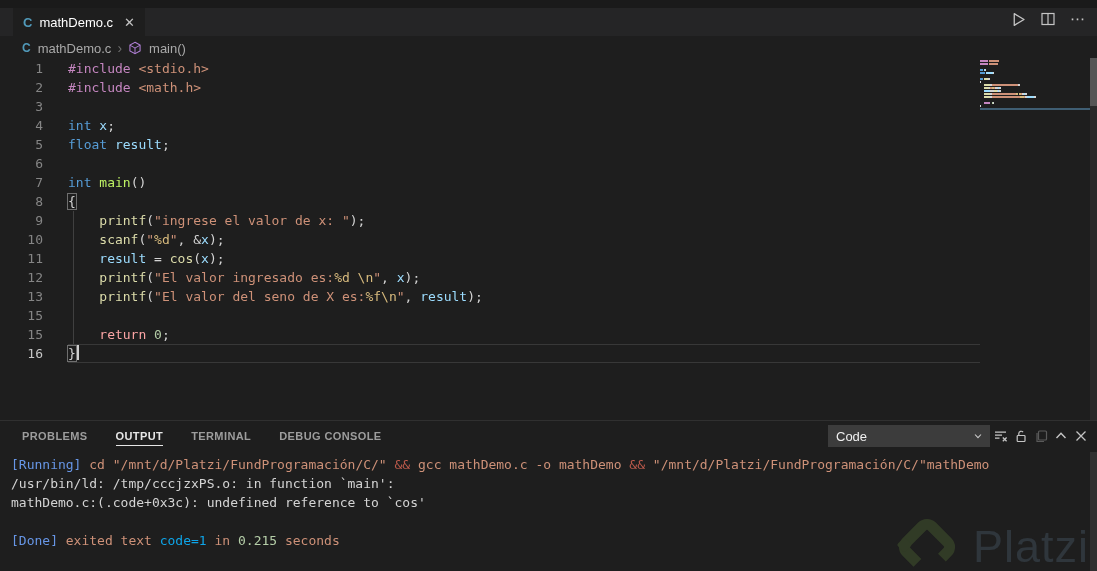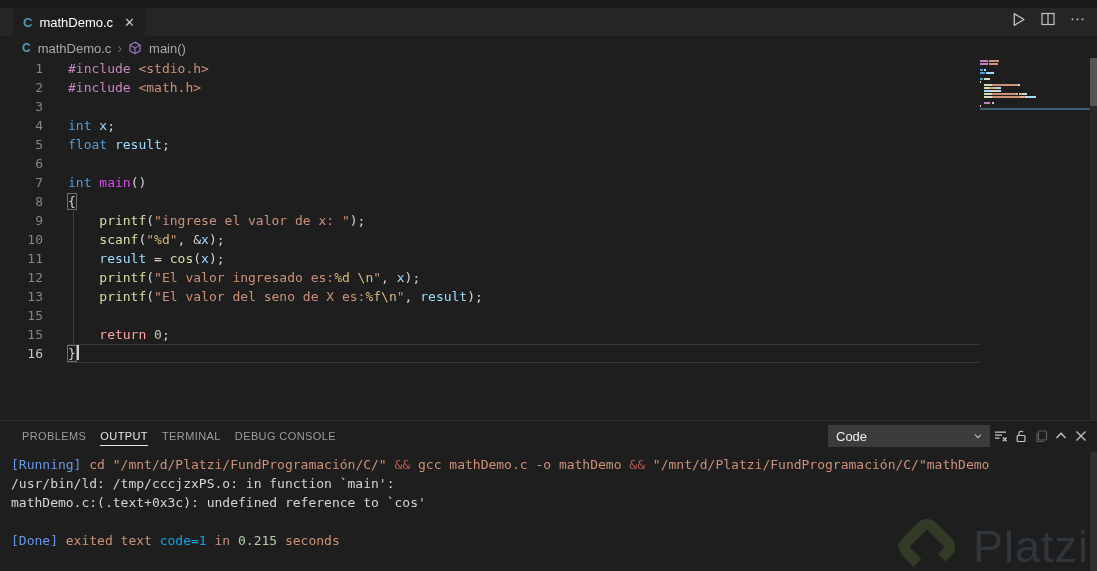--- a/index.html
+++ b/index.html
@@ -39,21 +39,21 @@
   .minimap { position:absolute; top:0; right:7px; width:110px; padding-top:2px; }
   .mm-row { height:2px; margin-bottom:1px; white-space:nowrap; font-size:0; }
   .mm-tok { display:inline-block; height:2px; vertical-align:top; }
   .mm-cursorline { height:2px; margin-top:1px; background:#3f5e73; width:110px; }
   .editor-scrollbar { position:absolute; top:0; right:0; width:7px; height:362px; background:rgba(121,121,121,0.12); }
   .editor-scrollbar-thumb { position:absolute; top:0; right:0; width:7px; height:48px; background:rgba(140,140,140,0.45); }
 
   
   .panel { position:absolute; left:0; right:0; top:420px; bottom:0; background:#1e1e1e; border-top:1px solid #303030; }
   .panel-header { position:relative; height:30px; display:flex; align-items:center; }
-  .panel-tabs { display:flex; gap:14px; padding-left:22px; height:100%; align-items:center; }
+  .panel-tabs { display:flex; gap:28px; padding-left:22px; height:100%; align-items:center;font-weight:bold; }
   .panel-tab { font-size:11px; letter-spacing:0.4px; color:#9d9d9d; cursor:pointer; padding:4px 0 3px 0; border-bottom:1px solid transparent; }
   .panel-tab.active { color:#e7e7e7; border-bottom-color:#e7e7e7; }
   .panel-controls { position:absolute; right:7px; top:4px; display:flex; align-items:center; gap:2px; }
   .channel-select { width:162px; height:22px; background:#3c3c3c; color:#f0f0f0; font-size:13px; display:flex; align-items:center; justify-content:space-between; padding:0 6px 0 8px; cursor:pointer; }
   .panel-content { padding:4px 0 0 11px; font-family:"DejaVu Sans Mono","Liberation Mono",monospace; font-size:13px; }
   .out-row { height:19px; line-height:19px; white-space:pre; }
   .panel-scrollbar { position:absolute; right:0; top:31px; bottom:0; width:7px; background:rgba(121,121,121,0.2); }
 
   
   .watermark { position:absolute; right:8px; bottom:-8px; display:flex; align-items:center; gap:14px; pointer-events:none; }
@@ -101,21 +101,21 @@
   </div>
 
   <div class="editor">
     <div class="code-lines" id="code">
         <div class="code-row"><span class="gutter">1</span><span class="line-content"><span style="color: rgb(197, 134, 192);">#include</span><span style="color: rgb(212, 212, 212);"> </span><span style="color: rgb(206, 145, 120);">&lt;stdio.h&gt;</span></span></div>
         <div class="code-row"><span class="gutter">2</span><span class="line-content"><span style="color: rgb(197, 134, 192);">#include</span><span style="color: rgb(212, 212, 212);"> </span><span style="color: rgb(206, 145, 120);">&lt;math.h&gt;</span></span></div>
         <div class="code-row"><span class="gutter">3</span><span class="line-content"></span></div>
         <div class="code-row"><span class="gutter">4</span><span class="line-content"><span style="color: rgb(86, 156, 214);">int</span><span style="color: rgb(212, 212, 212);"> </span><span style="color: rgb(156, 220, 254);">x</span><span style="color: rgb(212, 212, 212);">;</span></span></div>
         <div class="code-row"><span class="gutter">5</span><span class="line-content"><span style="color: rgb(86, 156, 214);">float</span><span style="color: rgb(212, 212, 212);"> </span><span style="color: rgb(156, 220, 254);">result</span><span style="color: rgb(212, 212, 212);">;</span></span></div>
         <div class="code-row"><span class="gutter">6</span><span class="line-content"></span></div>
-        <div class="code-row"><span class="gutter">7</span><span class="line-content"><span style="color: rgb(86, 156, 214);">int</span><span style="color: rgb(212, 212, 212);"> </span><span style="color: #d946ef;">main</span><span style="color: rgb(212, 212, 212);">()</span></span></div>
+        <div class="code-row"><span class="gutter">7</span><span class="line-content"><span style="color: rgb(86, 156, 214);">int</span><span style="color: rgb(212, 212, 212);"> </span><span style="color: #bef264;">main</span><span style="color: rgb(212, 212, 212);">()</span></span></div>
         <div class="code-row"><span class="gutter">8</span><span class="line-content"><span class="bracket-box" style="color: rgb(212, 212, 212);">{</span></span></div>
         <div class="code-row"><span class="gutter">9</span><span class="line-content guide"><span style="color: rgb(212, 212, 212);">    </span><span style="color: rgb(220, 220, 170);">printf</span><span style="color: rgb(212, 212, 212);">(</span><span style="color: rgb(206, 145, 120);">"ingrese el valor de x: "</span><span style="color: rgb(212, 212, 212);">);</span></span></div>
         <div class="code-row"><span class="gutter">10</span><span class="line-content guide"><span style="color: rgb(212, 212, 212);">    </span><span style="color: rgb(220, 220, 170);">scanf</span><span style="color: rgb(212, 212, 212);">(</span><span style="color: rgb(206, 145, 120);">"</span><span style="color: rgb(215, 186, 125);">%d</span><span style="color: rgb(206, 145, 120);">"</span><span style="color: rgb(212, 212, 212);">, &amp;</span><span style="color: rgb(156, 220, 254);">x</span><span style="color: rgb(212, 212, 212);">);</span></span></div>
         <div class="code-row"><span class="gutter">11</span><span class="line-content guide"><span style="color: rgb(212, 212, 212);">    </span><span style="color: rgb(156, 220, 254);">result</span><span style="color: rgb(212, 212, 212);"> = </span><span style="color: rgb(220, 220, 170);">cos</span><span style="color: rgb(212, 212, 212);">(</span><span style="color: rgb(156, 220, 254);">x</span><span style="color: rgb(212, 212, 212);">);</span></span></div>
         <div class="code-row"><span class="gutter">12</span><span class="line-content guide"><span style="color: rgb(212, 212, 212);">    </span><span style="color: rgb(220, 220, 170);">printf</span><span style="color: rgb(212, 212, 212);">(</span><span style="color: rgb(206, 145, 120);">"El valor ingresado es:</span><span style="color: rgb(215, 186, 125);">%d</span><span style="color: rgb(206, 145, 120);"> </span><span style="color: rgb(215, 186, 125);">\n</span><span style="color: rgb(206, 145, 120);">"</span><span style="color: rgb(212, 212, 212);">, </span><span style="color: rgb(156, 220, 254);">x</span><span style="color: rgb(212, 212, 212);">);</span></span></div>
         <div class="code-row"><span class="gutter">13</span><span class="line-content guide"><span style="color: rgb(212, 212, 212);">    </span><span style="color: rgb(220, 220, 170);">printf</span><span style="color: rgb(212, 212, 212);">(</span><span style="color: rgb(206, 145, 120);">"El valor del seno de X es:</span><span style="color: rgb(215, 186, 125);">%f</span><span style="color: rgb(215, 186, 125);">\n</span><span style="color: rgb(206, 145, 120);">"</span><span style="color: rgb(212, 212, 212);">, </span><span style="color: rgb(156, 220, 254);">result</span><span style="color: rgb(212, 212, 212);">);</span></span></div>
         <div class="code-row"><span class="gutter">15</span><span class="line-content guide"></span></div>
         <div class="code-row"><span class="gutter">15</span><span class="line-content guide"><span style="color: rgb(212, 212, 212);">    </span><span style="color: #fca5a5;">return</span><span style="color: rgb(212, 212, 212);"> </span><span style="color: rgb(181, 206, 168);">0</span><span style="color: rgb(212, 212, 212);">;</span></span></div>
         <div class="code-row active"><span class="gutter">16</span><span class="line-content"><span class="bracket-box" style="color: rgb(212, 212, 212);">}</span><span class="cursor"></span></span></div>
       </div>
@@ -183,21 +183,21 @@
         <span class="icon-btn">
           <svg width="16" height="16" viewBox="0 0 16 16">
               <path d="M3.5 3.5 L12.5 12.5 M12.5 3.5 L3.5 12.5" stroke="#c5c5c5" stroke-width="1.3"></path>
             </svg>
         </span>
       </div>
     </div>
     <div class="panel-content" id="output">
         <div class="out-row"><span style="color: rgb(103, 150, 230);">[Running] </span><span style="color: rgb(206, 145, 120);">cd "/mnt/d/Platzi/FundProgramación/C/" </span><span style="color: rgb(190, 91, 76);">&amp;&amp;</span><span style="color: rgb(206, 145, 120);"> gcc mathDemo.c -o mathDemo </span><span style="color: rgb(190, 91, 76);">&amp;&amp;</span><span style="color: rgb(206, 145, 120);"> "/mnt/d/Platzi/FundProgramación/C/"mathDemo</span></div>
         <div class="out-row"><span style="color: rgb(212, 212, 212);">/usr/bin/ld: /tmp/cccjzxPS.o: in function `main':</span></div>
-        <div class="out-row"><span style="color: rgb(212, 212, 212);">mathDemo.c:(.text+0x3c): undefined reference to `cos'</span></div>
+        <div class="out-row"><span style="color: rgb(212, 212, 212);">mathDemo.c:(.code+0x3c): undefined reference to `cos'</span></div>
         <div class="out-row">&nbsp;</div>
         <div class="out-row"><span style="color: rgb(103, 150, 230);">[Done]</span><span style="color: rgb(206, 145, 120);"> exited text </span><span style="color: #0ea5e9;">code=1</span><span style="color: rgb(206, 145, 120);"> in </span><span style="color: rgb(181, 206, 168);">0.215</span><span style="color: rgb(206, 145, 120);"> seconds</span></div>
       </div>
     <div class="panel-scrollbar"></div>
 
     <div class="watermark">
       <svg width="64" height="64" viewBox="0 0 64 64" style="opacity:0.92">
         <g transform="rotate(45 32 32)">
           <rect x="14" y="14" width="36" height="36" rx="7" fill="none" stroke="#333E27" stroke-width="11" pathLength="100" stroke-dasharray="76 24" stroke-dashoffset="-55"></rect>
           <rect x="9" y="41" width="11" height="11" rx="2" fill="#333E27"></rect>

